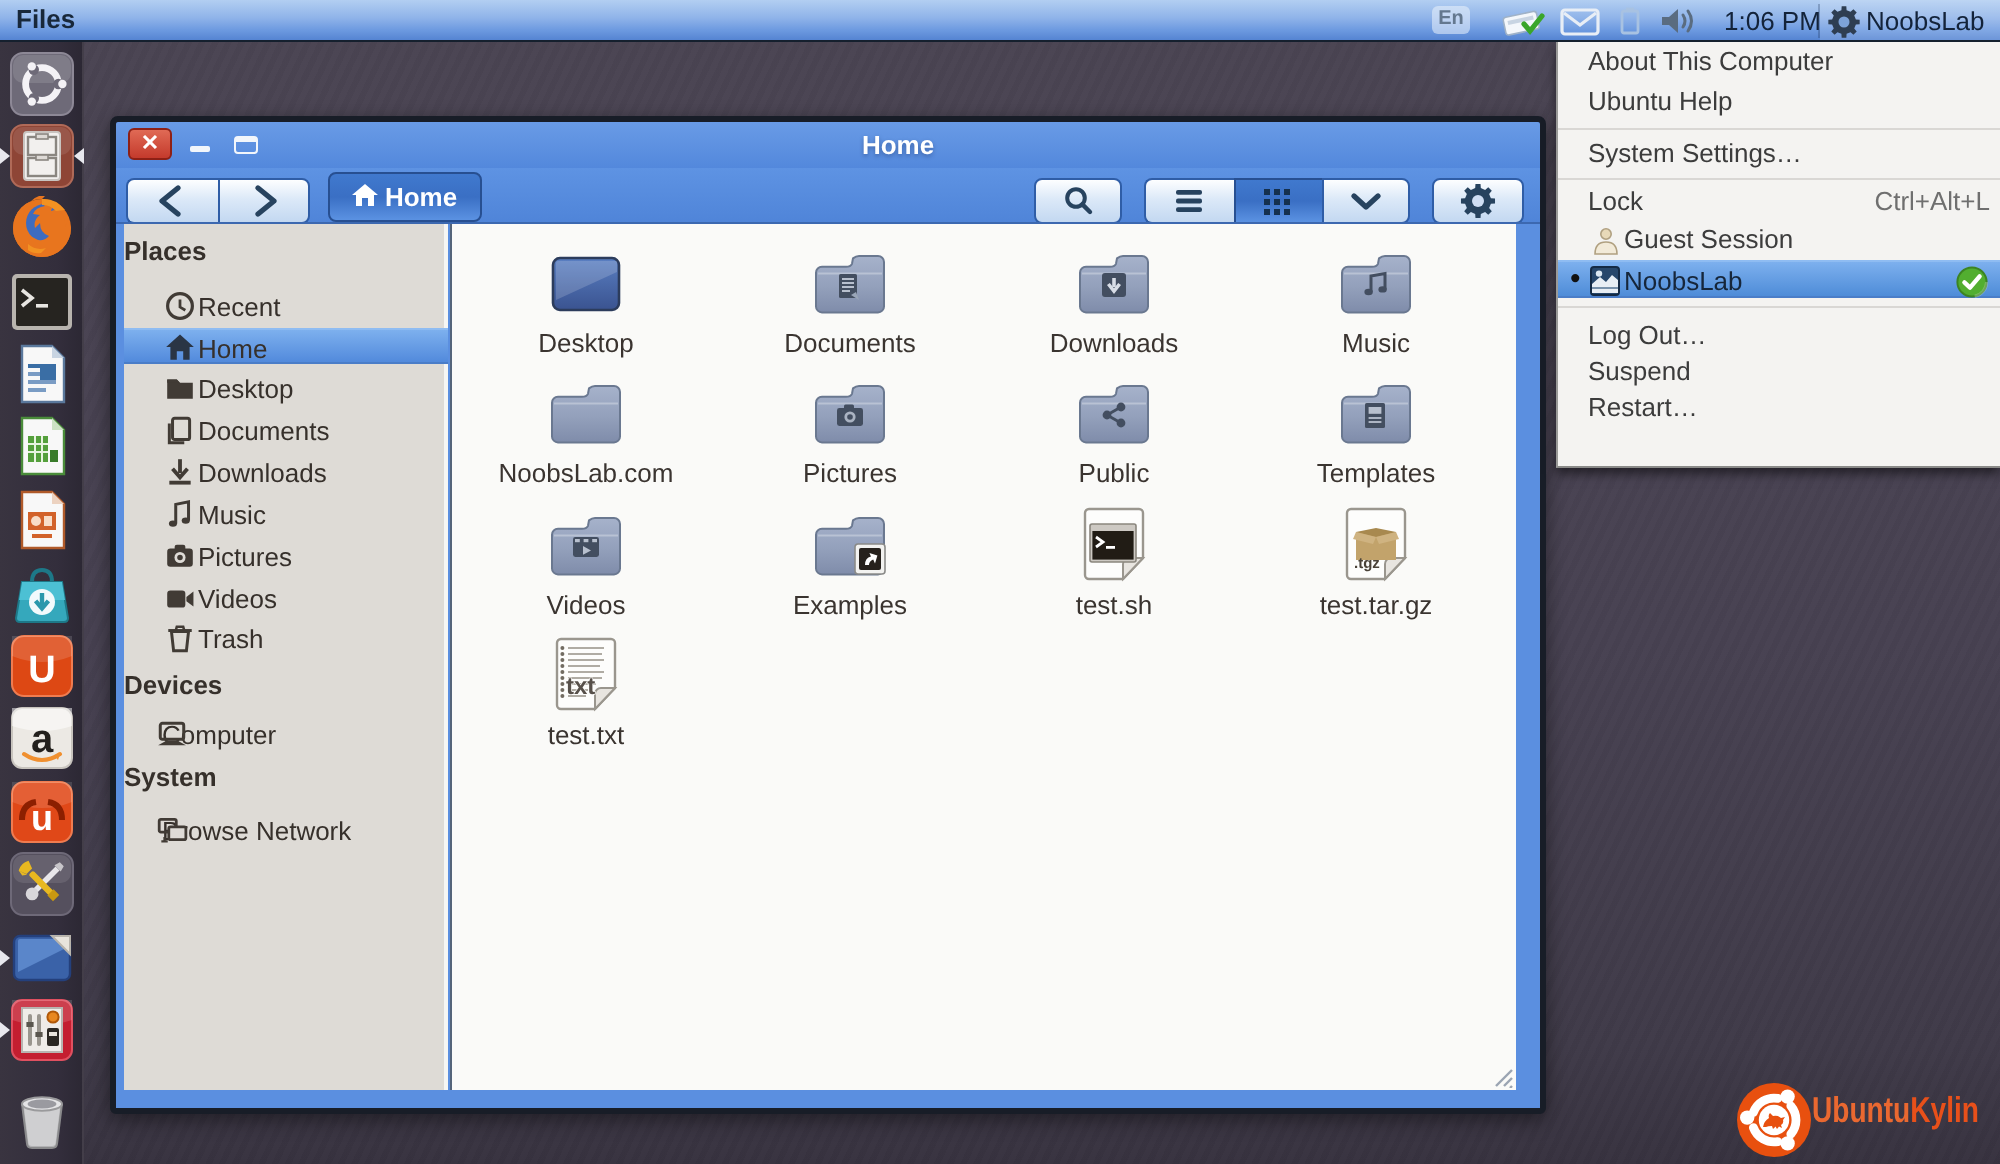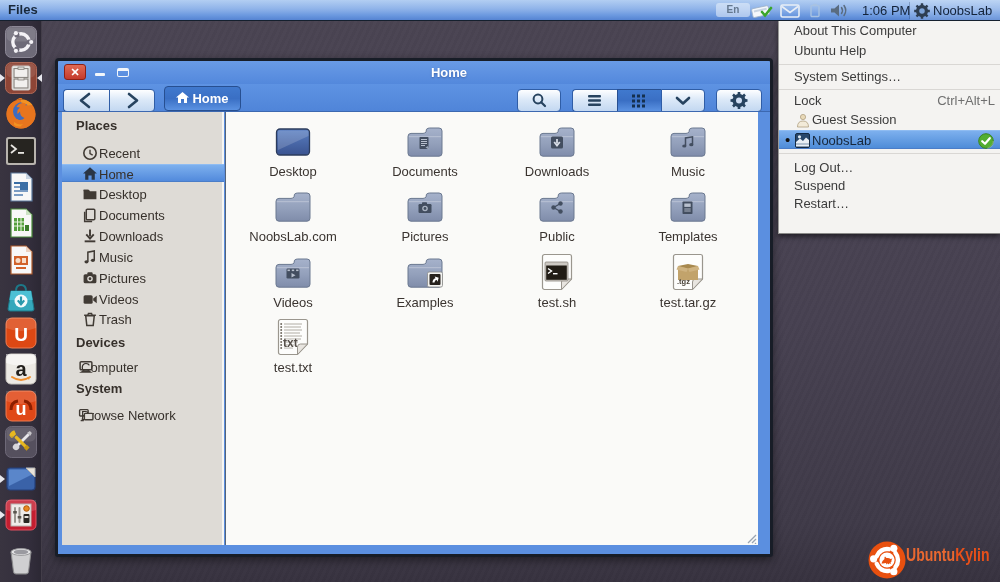--- a/index.html
+++ b/index.html
@@ -9,21 +9,21 @@
 body::after{content:"";position:absolute;left:0;top:0;width:1000px;height:582px;pointer-events:none;
 background:repeating-linear-gradient(115deg,rgba(255,255,255,.012) 0 3px,rgba(0,0,0,.012) 3px 6px)}
 
 #panel{position:absolute;left:0;top:0;width:1000px;height:21px;z-index:50;
 background:linear-gradient(#b2cef2 0%,#8fb3e9 45%,#6d9ae0 75%,#5584d2 100%);
 border-bottom:1px solid #15202e}
 #panel .files{position:absolute;left:8px;top:2px;font-size:13px;font-weight:bold;color:#18283a}
 #panel .clock{position:absolute;left:862px;top:3px;font-size:13px;color:#13233a}
 #panel .user{position:absolute;left:933px;top:3px;font-size:13px;color:#13233a}
 #panel .sep{position:absolute;left:909px;top:2px;width:1px;height:17px;background:rgba(20,40,70,.25)}
-#en{position:absolute;left:716px;top:3px;width:34px;height:14px;border-radius:3px;
+#en{position:absolute;left:716px;top:3px;width:19px;height:14px;border-radius:3px;
 background:rgba(235,243,252,.55);color:#64788f;font-size:10px;font-weight:bold;
 text-align:center;line-height:14px}
 
 #dock{position:absolute;left:0;top:21px;width:42px;height:561px;z-index:40;
 background:linear-gradient(90deg,#393440 0%,#332e3c 70%,#2c2834 100%);
 border-right:1px solid rgba(255,255,255,.05)}
 .di{position:absolute;left:5px;width:32px;height:32px;border-radius:6px}
 .arrL{position:absolute;left:0;width:0;height:0;border-top:4px solid transparent;
 border-bottom:4px solid transparent;border-left:5px solid #e8e8ee}
 .arrR{position:absolute;left:37px;width:0;height:0;border-top:4px solid transparent;
@@ -46,21 +46,21 @@
 background:linear-gradient(#5e93e3,#4f84d8)}
 .tbtn{position:absolute;top:5px;height:23px;border:1px solid #2f5da6;
 background:linear-gradient(#fdfeff,#dce9f8 45%,#c3d8f1);border-radius:4px}
 .tbtn.pressed{background:linear-gradient(#4079ce,#3a6fc4 50%,#5b92e2);border-color:#274f91}
 
 #sidebar{position:absolute;left:4px;top:51px;width:162px;height:433px;
 background:#dedbd6;border-right:2px solid #f6f6f4}
 .srow{position:absolute;left:0;width:163px;height:21px;font-size:13px;color:#36302b;
 line-height:21px;white-space:nowrap}
 .srow .ic{position:absolute;top:2px;width:16px;height:16px}
-.shead{font-weight:bold;padding-left:14px}
+.shead{font-weight:bold;}
 .sitem{padding-left:37px}
 .sitem .ic{left:20px}
 .sitem2{padding-left:19px}
 .sitem2 .ic{left:16px}
 #selrow{position:absolute;left:0;top:52px;width:162px;height:18px;
 background:linear-gradient(#7db0ee,#528adc);border-top:1px solid #8fbcf2;border-bottom:1px solid #4a7dc8}
 
 #main{position:absolute;left:167px;top:51px;width:533px;height:433px;background:#fafaf8;border-left:1px solid #54647a}
 #tbsep{position:absolute;left:0px;top:50px;width:712px;height:1px;background:#3c68b0}
 

